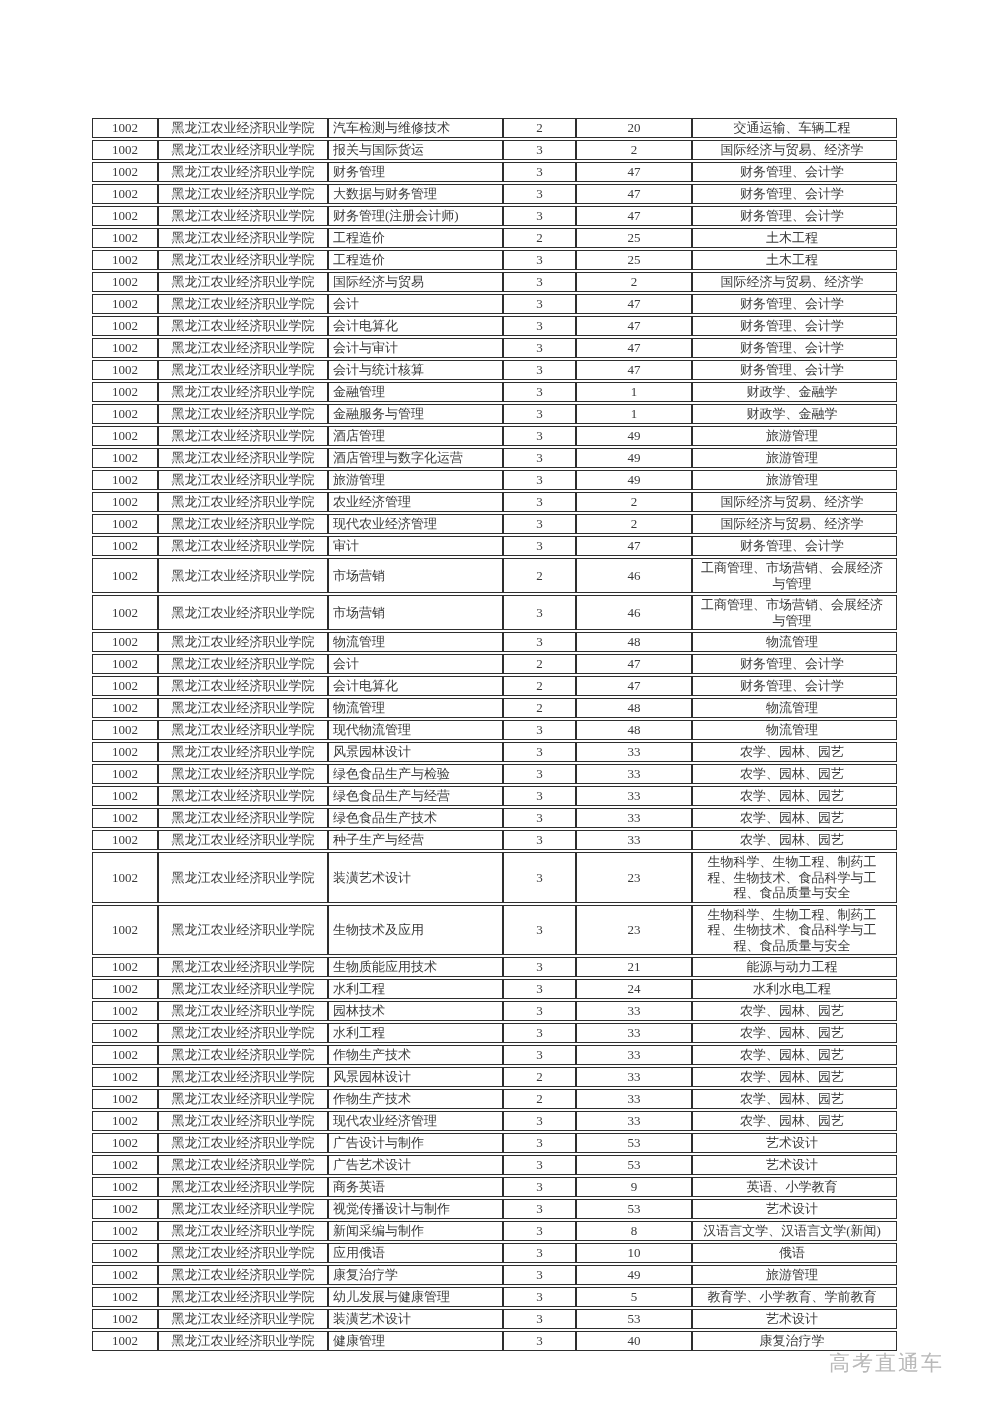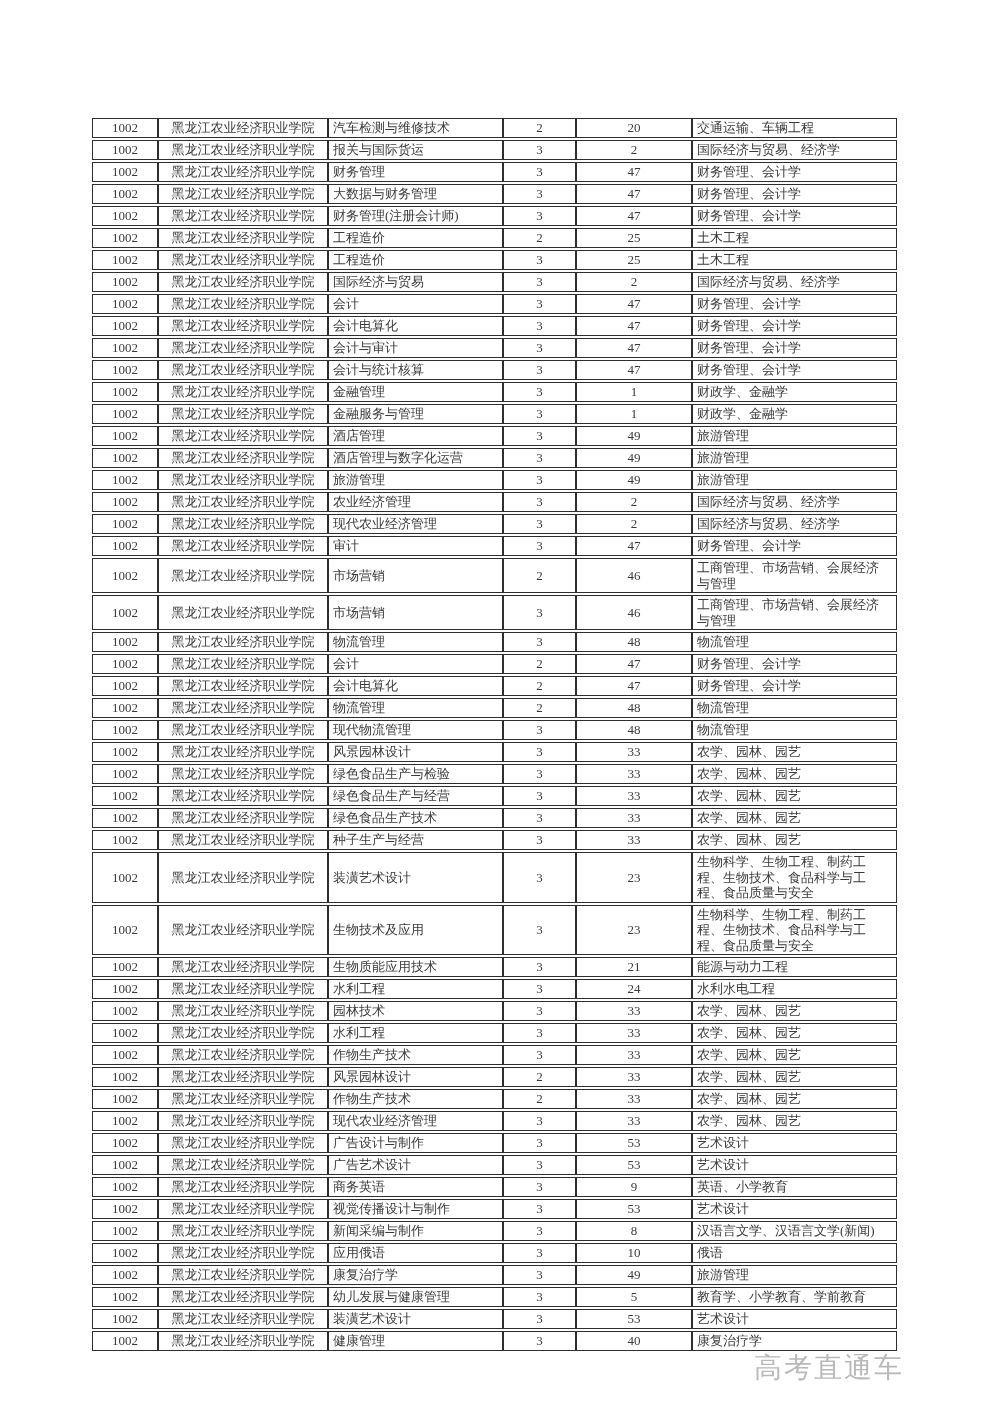--- a/index.html
+++ b/index.html
@@ -7,20 +7,21 @@
     padding: 0;
     background: #ffffff;
   }
   .page {
     position: relative;
     width: 928px;
     height: 1403px;
     background: #ffffff;
     overflow: hidden;
     font-family: "Liberation Serif", "DejaVu Serif", serif;
+    padding-left: 40px;
   }
   table.majors-table {
     position: absolute;
     left: 92px;
     top: 116px;
     width: 805px;
     table-layout: fixed;
     border-collapse: separate;
     border-spacing: 0 2px;
   }
@@ -30,27 +31,27 @@
     font-size: 13px;
     line-height: 15.5px;
     height: 16px;
     padding: 1px 4px;
     vertical-align: middle;
     overflow: hidden;
     word-break: break-all;
   }
   .majors-table td.al-center { text-align: center; }
   .majors-table td.al-left   { text-align: left; }
-  .majors-table td.col-related { padding-right: 9px; }
+  .majors-table td.col-related { padding-right: 9px; text-align: center; }
   .watermark {
     position: absolute;
     top: 1349px;
     right: 24px;
     font-family: "Liberation Sans", "DejaVu Sans", sans-serif;
-    font-size: 28px;
+    font-size: 21px;
     letter-spacing: 2px;
     color: #b9b9b9;
     text-shadow: 1px 1px 0 #ffffff;
   }
 </style>
 </head>
 <body>
 
 <div class="page">
   <table class="majors-table">

